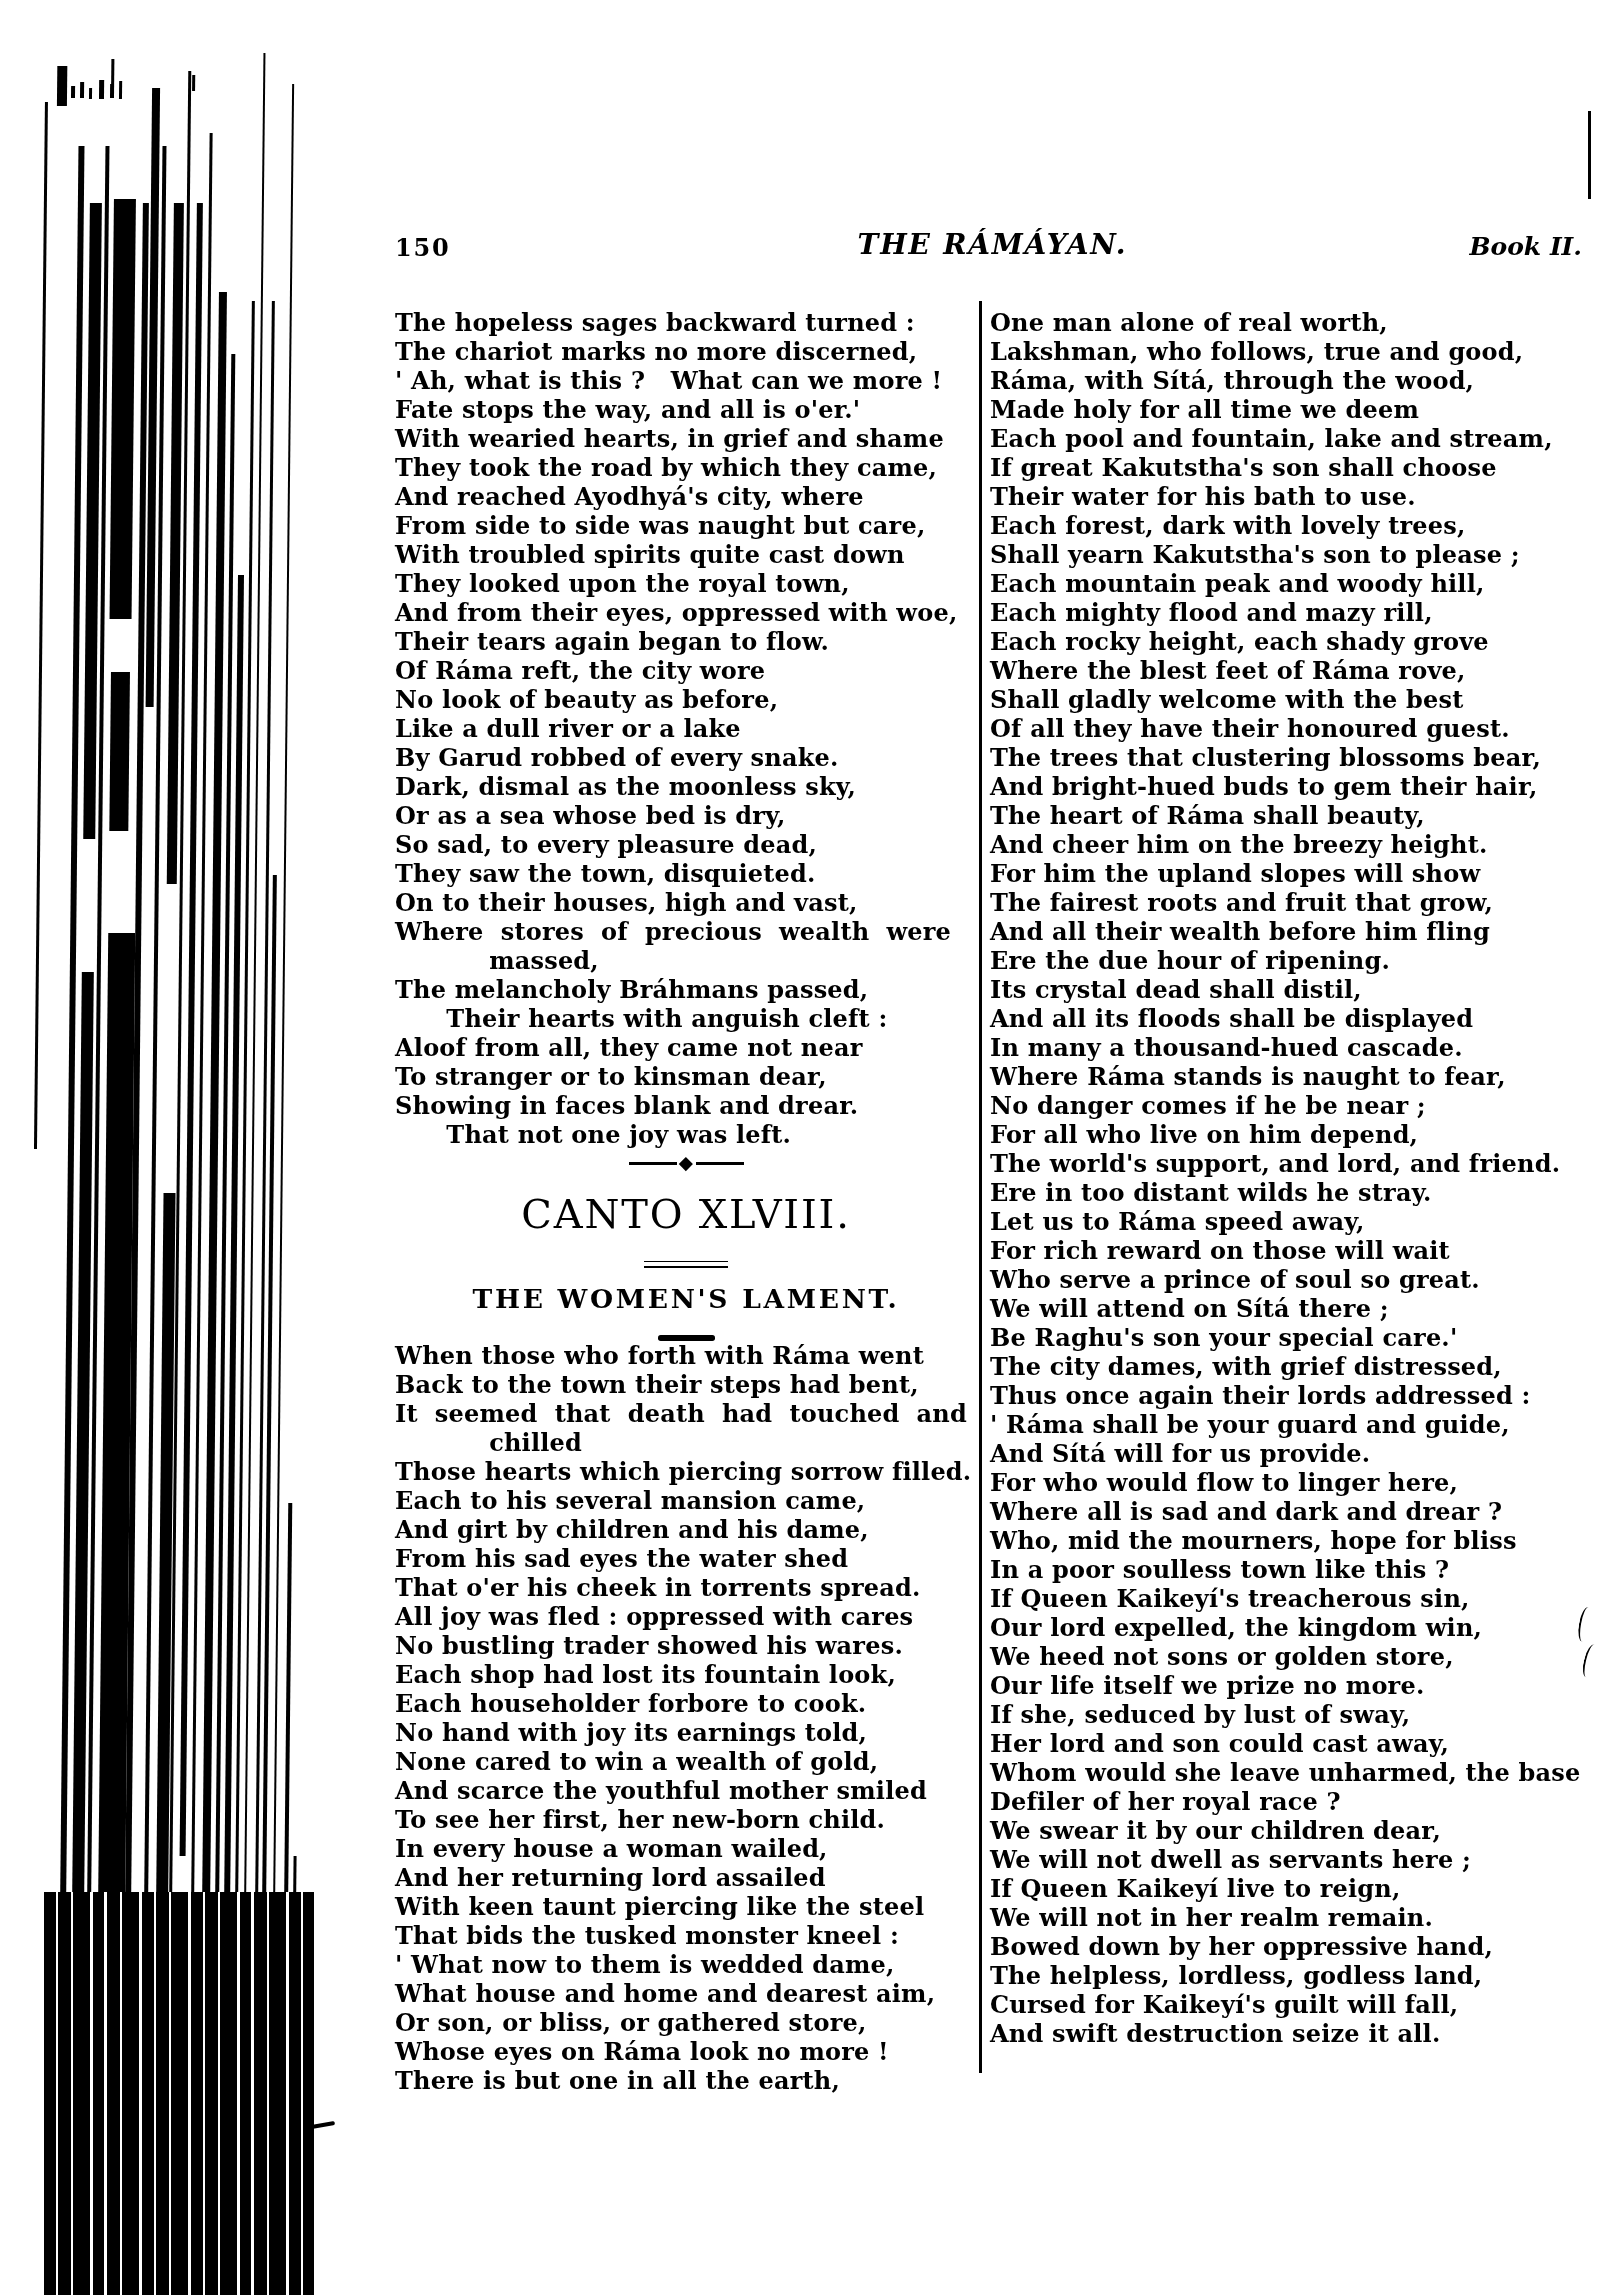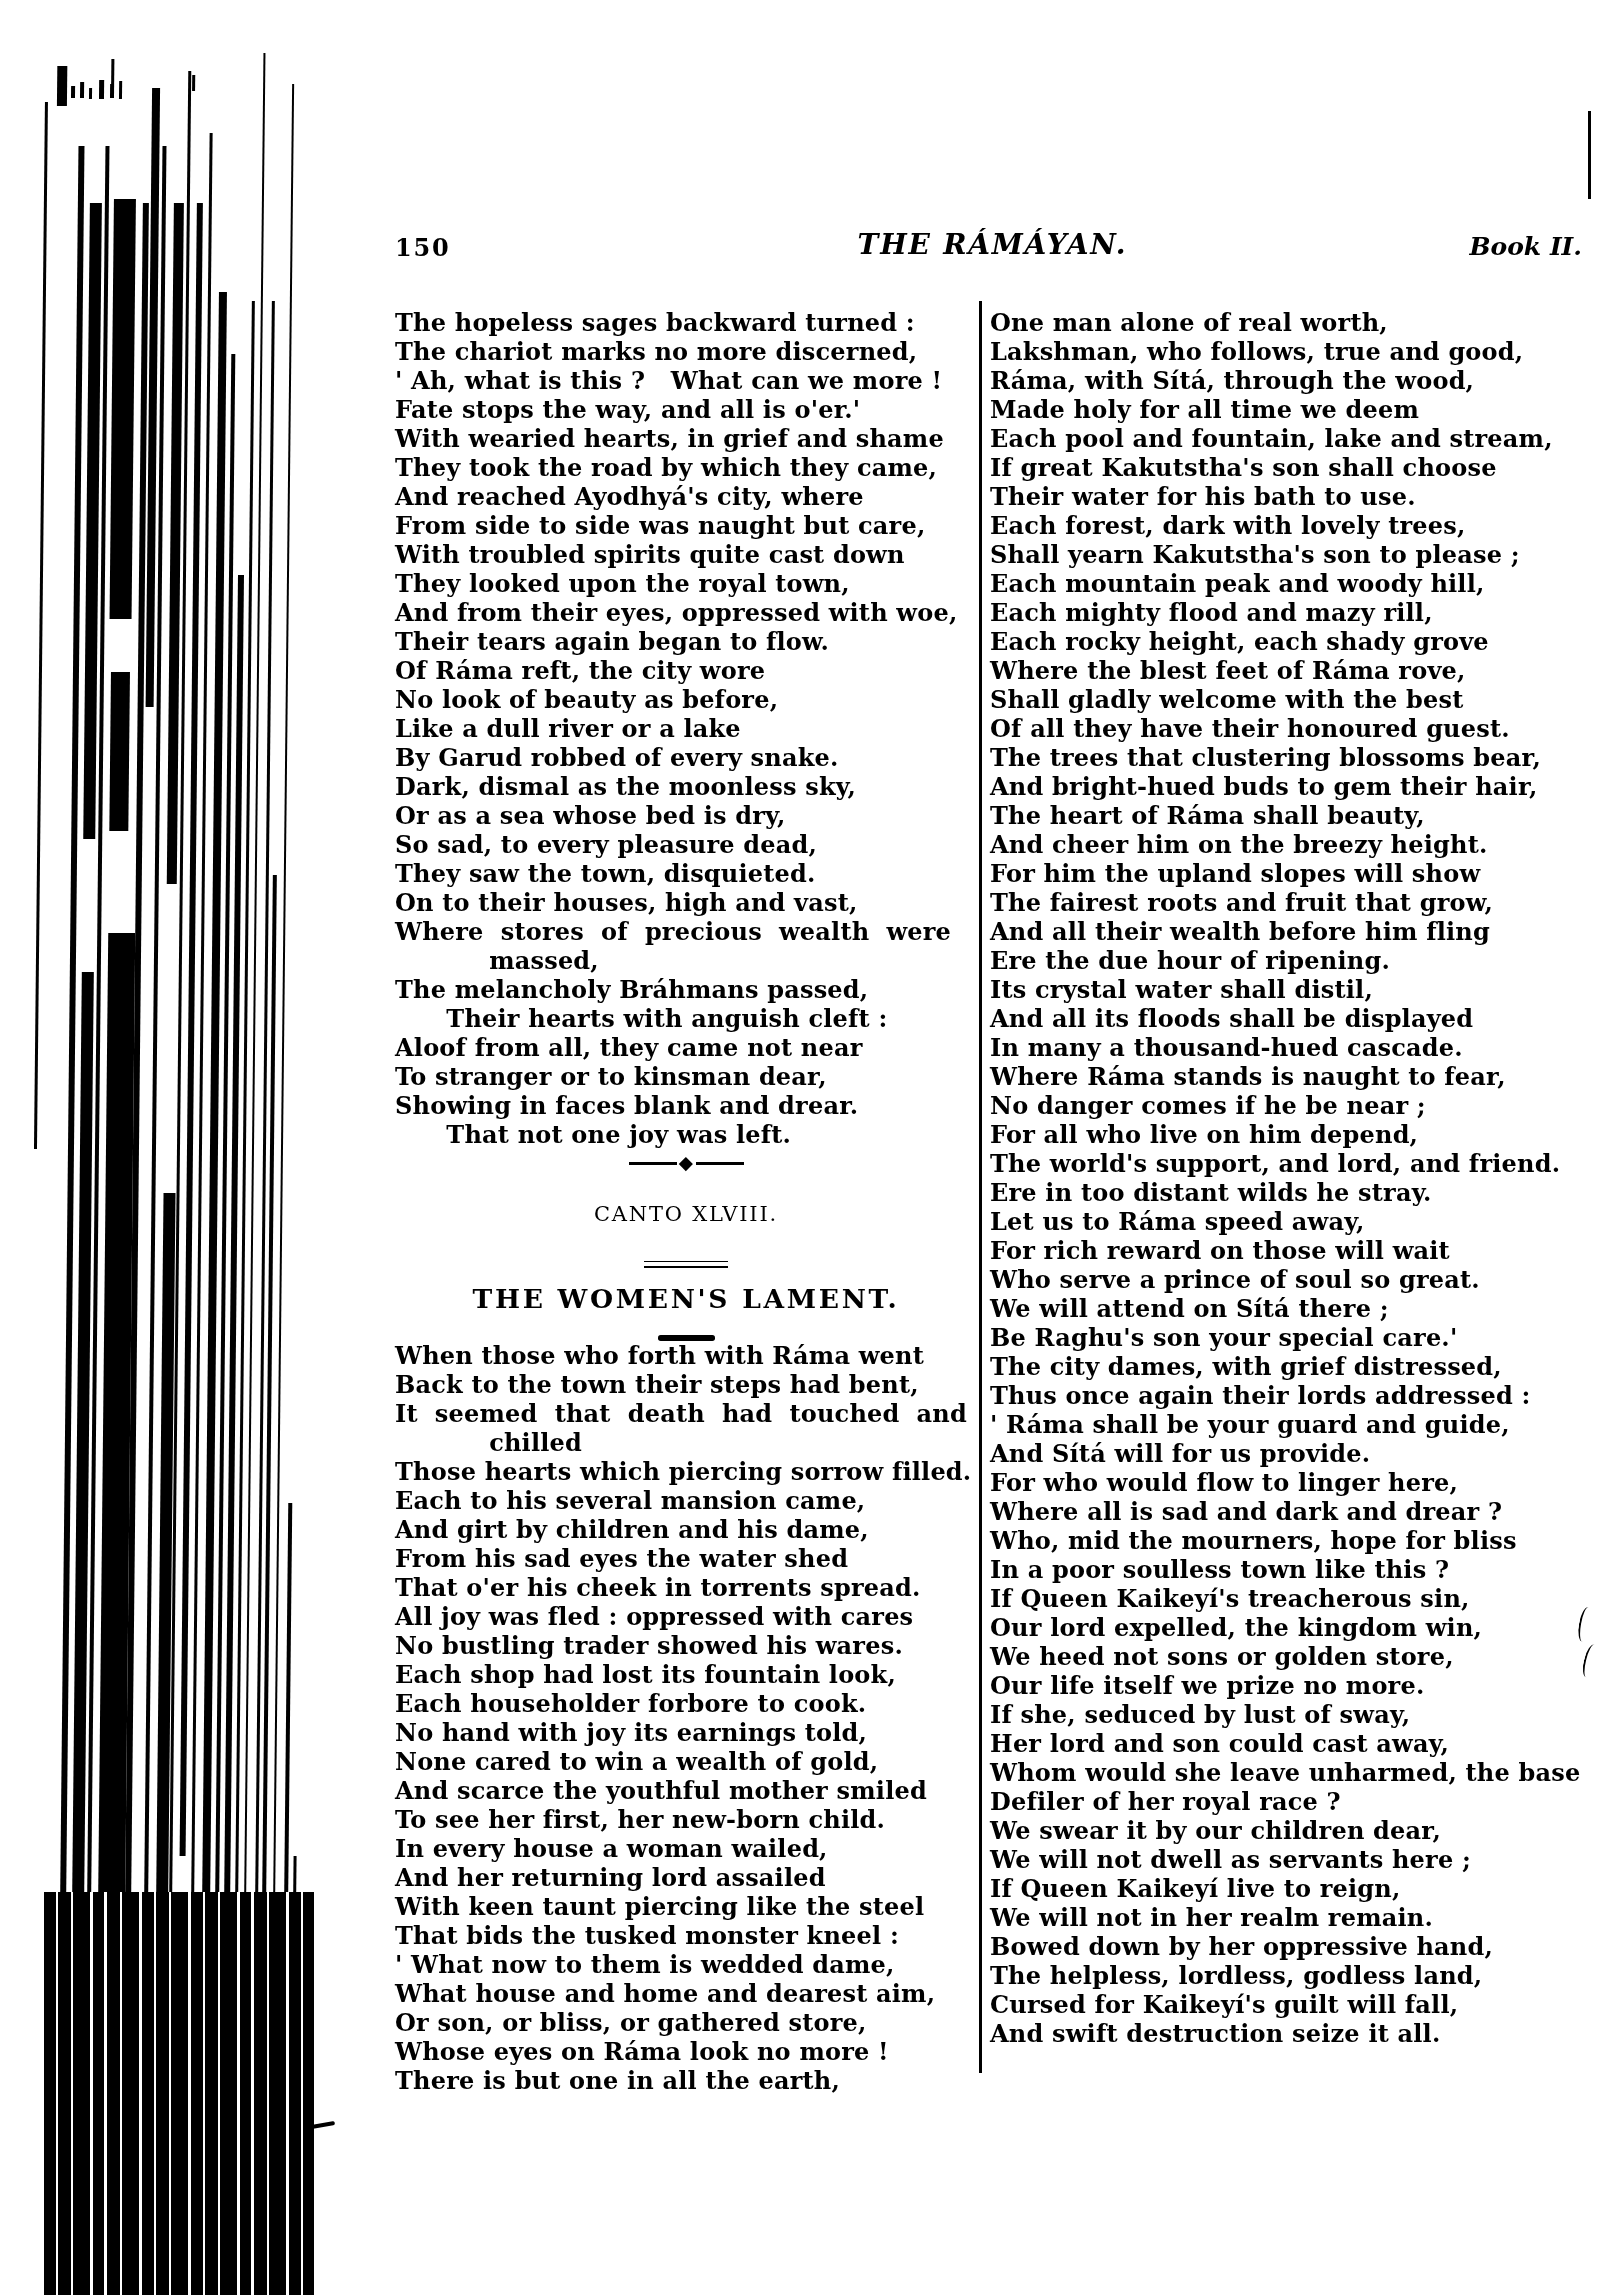--- a/index.html
+++ b/index.html
@@ -20,21 +20,21 @@
   .line { white-space:pre-wrap; font-size:24px; line-height:29px; height:29px;
           font-weight:bold; letter-spacing:0.2px; }
   .column-divider { position:absolute; left:979px; top:301px; width:2.7px; height:1772px; background:#000; }
   
   .canto-block { text-align:center; }
   .rule-diamond { margin:10.6px auto 0 auto; width:115px; height:8px; position:relative; }
   .rule-diamond .bar { position:absolute; top:2.7px; height:2.7px; background:#000; }
   .rule-diamond .bar.l { left:0; width:48px; }
   .rule-diamond .bar.r { right:0; width:48px; }
   .rule-diamond .dia { position:absolute; left:52px; top:-0.9px; width:9.7px; height:9.7px; background:#000; transform:rotate(45deg); }
-  .canto-title { margin-top:26.5px; font-size:21px; line-height:40px; letter-spacing:1.8px; font-weight:normal; }
+  .canto-title { margin-top:26.5px; font-size:40px; line-height:40px; letter-spacing:1.8px; font-weight:normal; }
   .rule-double { margin:27px auto 0 auto; width:84px; height:7px;
                  border-top:1.8px solid #000; border-bottom:2.7px solid #000; box-sizing:border-box; }
   .canto-subtitle { margin-top:14px; font-size:26.5px; line-height:34px; letter-spacing:2.7px; font-weight:bold; }
   .rule-short { margin:19.4px auto 0 auto; width:57px; height:5.3px; background:#000; border-radius:2.7px; }
   .part2 { }
   
   .scan-artifact { position:absolute; inset:0; pointer-events:none; transform:skewX(-0.6deg); }
   .artifact-bar { position:absolute; background:#000; }
   .artifact-bottom-mass { position:absolute; left:44px; top:1892px; width:270px; height:404px;
       background:repeating-linear-gradient(90deg,#000 0 11.5px,#fff 11.5px 14px,#000 14px 27px,#fff 27px 29px,#000 29px 46px,#fff 46px 49px); }
@@ -187,21 +187,21 @@
         <div class="line">Shall gladly welcome with the best</div>
         <div class="line">Of all they have their honoured guest.</div>
         <div class="line">The trees that clustering blossoms bear,</div>
         <div class="line">And bright-hued buds to gem their hair,</div>
         <div class="line">The heart of Ráma shall beauty,</div>
         <div class="line">And cheer him on the breezy height.</div>
         <div class="line">For him the upland slopes will show</div>
         <div class="line">The fairest roots and fruit that grow,</div>
         <div class="line">And all their wealth before him fling</div>
         <div class="line">Ere the due hour of ripening.</div>
-        <div class="line">Its crystal water shall distil,</div>
+        <div class="line">Its crystal dead shall distil,</div>
         <div class="line">And all its floods shall be displayed</div>
         <div class="line">In many a thousand-hued cascade.</div>
         <div class="line">Where Ráma stands is naught to fear,</div>
         <div class="line">No danger comes if he be near ;</div>
         <div class="line">For all who live on him depend,</div>
         <div class="line">The world's support, and lord, and friend.</div>
         <div class="line">Ere in too distant wilds he stray.</div>
         <div class="line">Let us to Ráma speed away,</div>
         <div class="line">For rich reward on those will wait</div>
         <div class="line">Who serve a prince of soul so great.</div>

